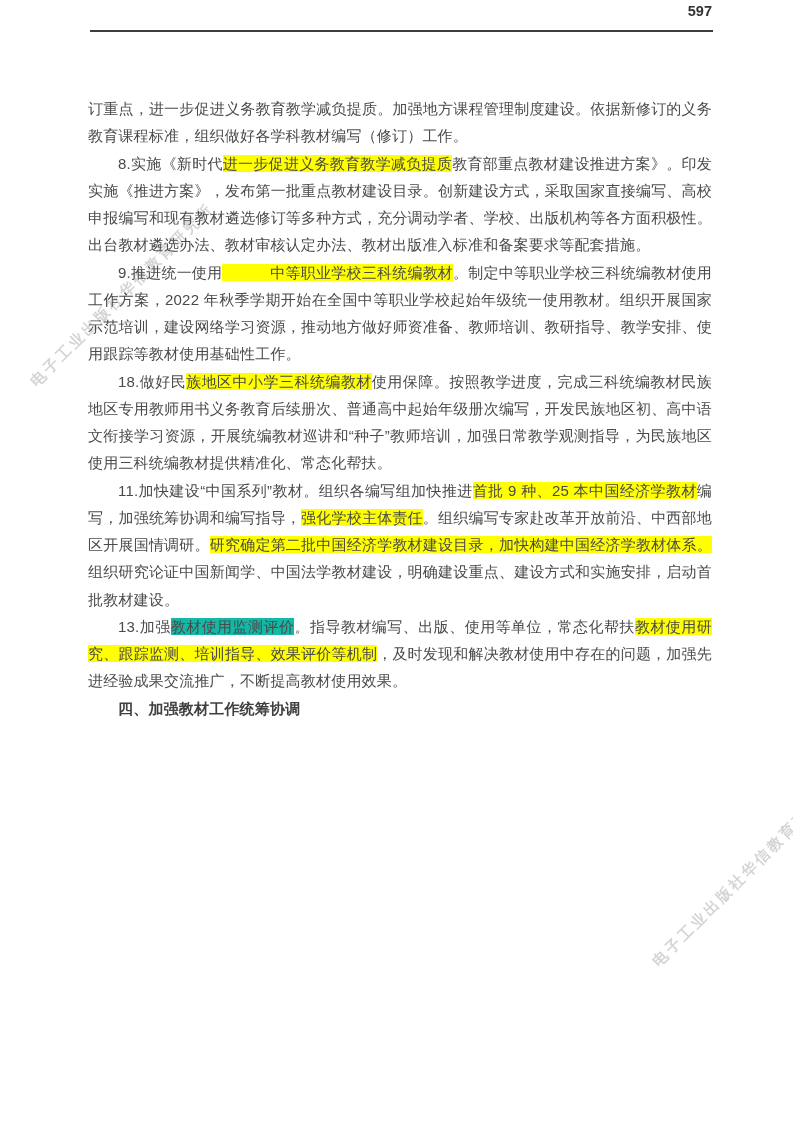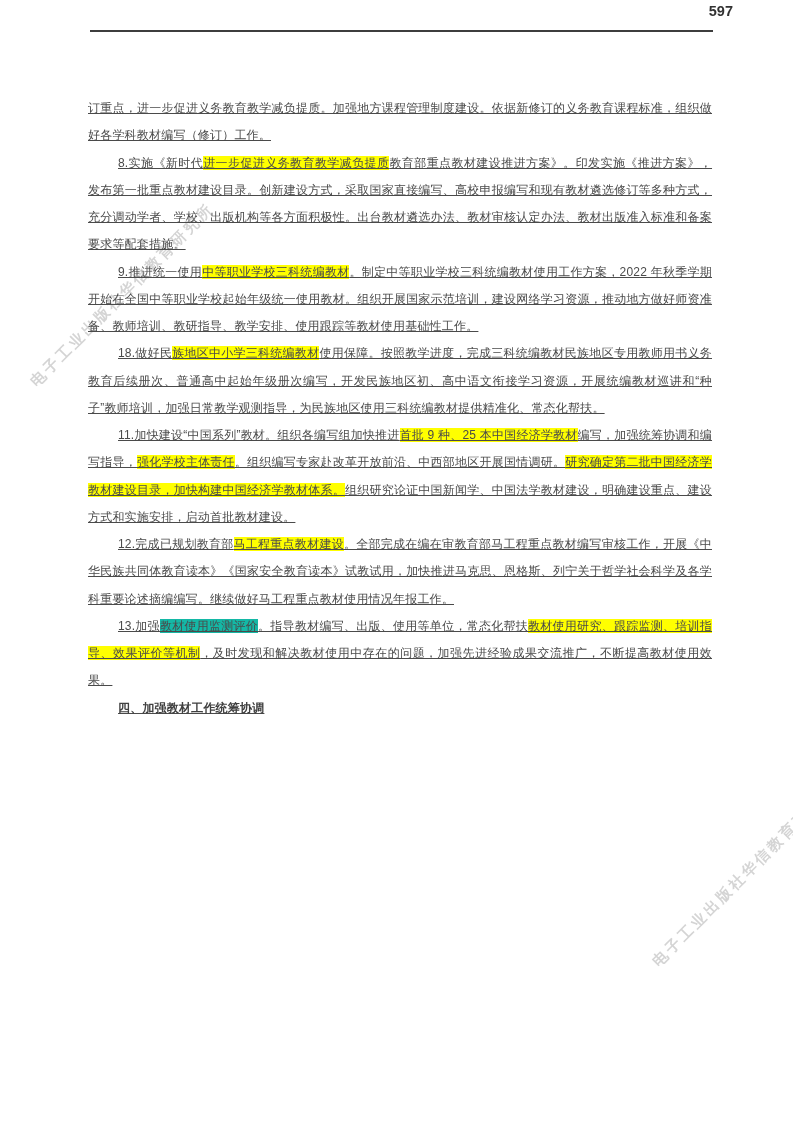--- a/index.html
+++ b/index.html
@@ -13,41 +13,39 @@
   }
   .page-number {
     position: absolute;
     top: 3px;
     left: 0;
     width: 712px;
     text-align: right;
     font-size: 14.5px;
     font-weight: bold;
     color: #323232;
-    padding-left: 21px;
   }
   .header-rule {
     position: absolute;
     top: 30px;
     left: 90px;
     width: 623px;
     height: 2px;
     background: #3d3d3d;
   }
   .content {
     position: absolute;
     top: 95px;
     left: 88px;
     width: 624px;
-    font-size: 12px;
+    font-size: 15px;
     line-height: 27.25px;
     color: #4a4a4a;
     text-align: justify;
     letter-spacing: 0.2px;
-    text-decoration: underline;
   }
   .content p { margin: 0; }
   .content p.indent { text-indent: 30px; }
   .content p.heading { font-weight: bold; color: #404040; }
   .content .hl { background: #ffff00; }
   .watermark {
     position: absolute;
     font-size: 15px;
     letter-spacing: 3px;
     color: #9a9a9a;
@@ -67,20 +65,19 @@
 <div class="page">
   <div class="page-number">597</div>
   <div class="header-rule"></div>
 
   <div class="watermark wm1">电子工业出版社华信教育研究所</div>
   <div class="watermark wm2">电子工业出版社华信教育研究所</div>
 
   <div class="content" id="doc-body" style="color: rgb(74, 74, 74);">
       <p class=""><span>订重点，进一步促进义务教育教学减负提质。加强地方课程管理制度建设。依据新修订的义务教育课程标准，组织做好各学科教材编写（修订）工作。</span></p>
       <p class="indent"><span>8.实施《新时代</span><span class="hl" style="background: rgb(255, 255, 0);">进一步促进义务教育教学减负提质</span><span>教育部重点教材建设推进方案》。印发实施《推进方案》，发布第一批重点教材建设目录。创新建设方式，采取国家直接编写、高校申报编写和现有教材遴选修订等多种方式，充分调动学者、学校、出版机构等各方面积极性。出台教材遴选办法、教材审核认定办法、教材出版准入标准和备案要求等配套措施。</span></p>
-      <p class="indent"><span>9.推进统一使用</span><span class="hl" style="background: rgb(255, 255, 0);">中等职业学校三科统编教材</span><span>。制定中等职业学校三科统编教材使用工作方案，2022 年秋季学期开始在全国中等职业学校起始年级统一使用教材。组织开展国家示范培训，建设网络学习资源，推动地方做好师资准备、教师培训、教研指导、教学安排、使用跟踪等教材使用基础性工作。</span></p>
+      <p class="indent"><span>9.推进统一使用</span><span class="hl" style="background: rgb(255, 255, 0); padding-left: 48px;">中等职业学校三科统编教材</span><span>。制定中等职业学校三科统编教材使用工作方案，2022 年秋季学期开始在全国中等职业学校起始年级统一使用教材。组织开展国家示范培训，建设网络学习资源，推动地方做好师资准备、教师培训、教研指导、教学安排、使用跟踪等教材使用基础性工作。</span></p>
       <p class="indent"><span>18.做好民</span><span class="hl" style="background: rgb(255, 255, 0);">族地区中小学三科统编教材</span><span>使用保障。按照教学进度，完成三科统编教材民族地区专用教师用书义务教育后续册次、普通高中起始年级册次编写，开发民族地区初、高中语文衔接学习资源，开展统编教材巡讲和“种子”教师培训，加强日常教学观测指导，为民族地区使用三科统编教材提供精准化、常态化帮扶。</span></p>
       <p class="indent"><span>11.加快建设“中国系列”教材。组织各编写组加快推进</span><span class="hl" style="background: rgb(255, 255, 0);">首批 9 种、25 本中国经济学教材</span><span>编写，加强统筹协调和编写指导，</span><span class="hl" style="background: rgb(255, 255, 0);">强化学校主体责任</span><span>。组织编写专家赴改革开放前沿、中西部地区开展国情调研。</span><span class="hl" style="background: rgb(255, 255, 0);">研究确定第二批中国经济学教材建设目录，加快构建中国经济学教材体系。</span><span>组织研究论证中国新闻学、中国法学教材建设，明确建设重点、建设方式和实施安排，启动首批教材建设。</span></p>
-      <p class="indent"><span>12.完成已规划教育部</span><span class="hl" style="background: rgb(255, 255, 0);">马工程重点教材建设</span><span>。全部完成在编在审教育部马工程重点教材编写审核工作，开展《中华民族共同体教育读本》《国家安全教育读本》试教试用，加快推进马克思、恩格斯、列宁关于哲学社会科学及各学科重要论述摘编编写。继续做好马工程重点教材使用情况年报工作。</span></p>
       <p class="indent"><span>13.加强</span><span class="hl" style="background: #14b8a6;">教材使用监测评价</span><span>。指导教材编写、出版、使用等单位，常态化帮扶</span><span class="hl" style="background: rgb(255, 255, 0);">教材使用研究、跟踪监测、培训指导、效果评价等机制</span><span>，及时发现和解决教材使用中存在的问题，加强先进经验成果交流推广，不断提高教材使用效果。</span></p>
       <p class="heading indent"><span>四、加强教材工作统筹协调</span></p>
     </div>
 </div>
 
 </body></html>

